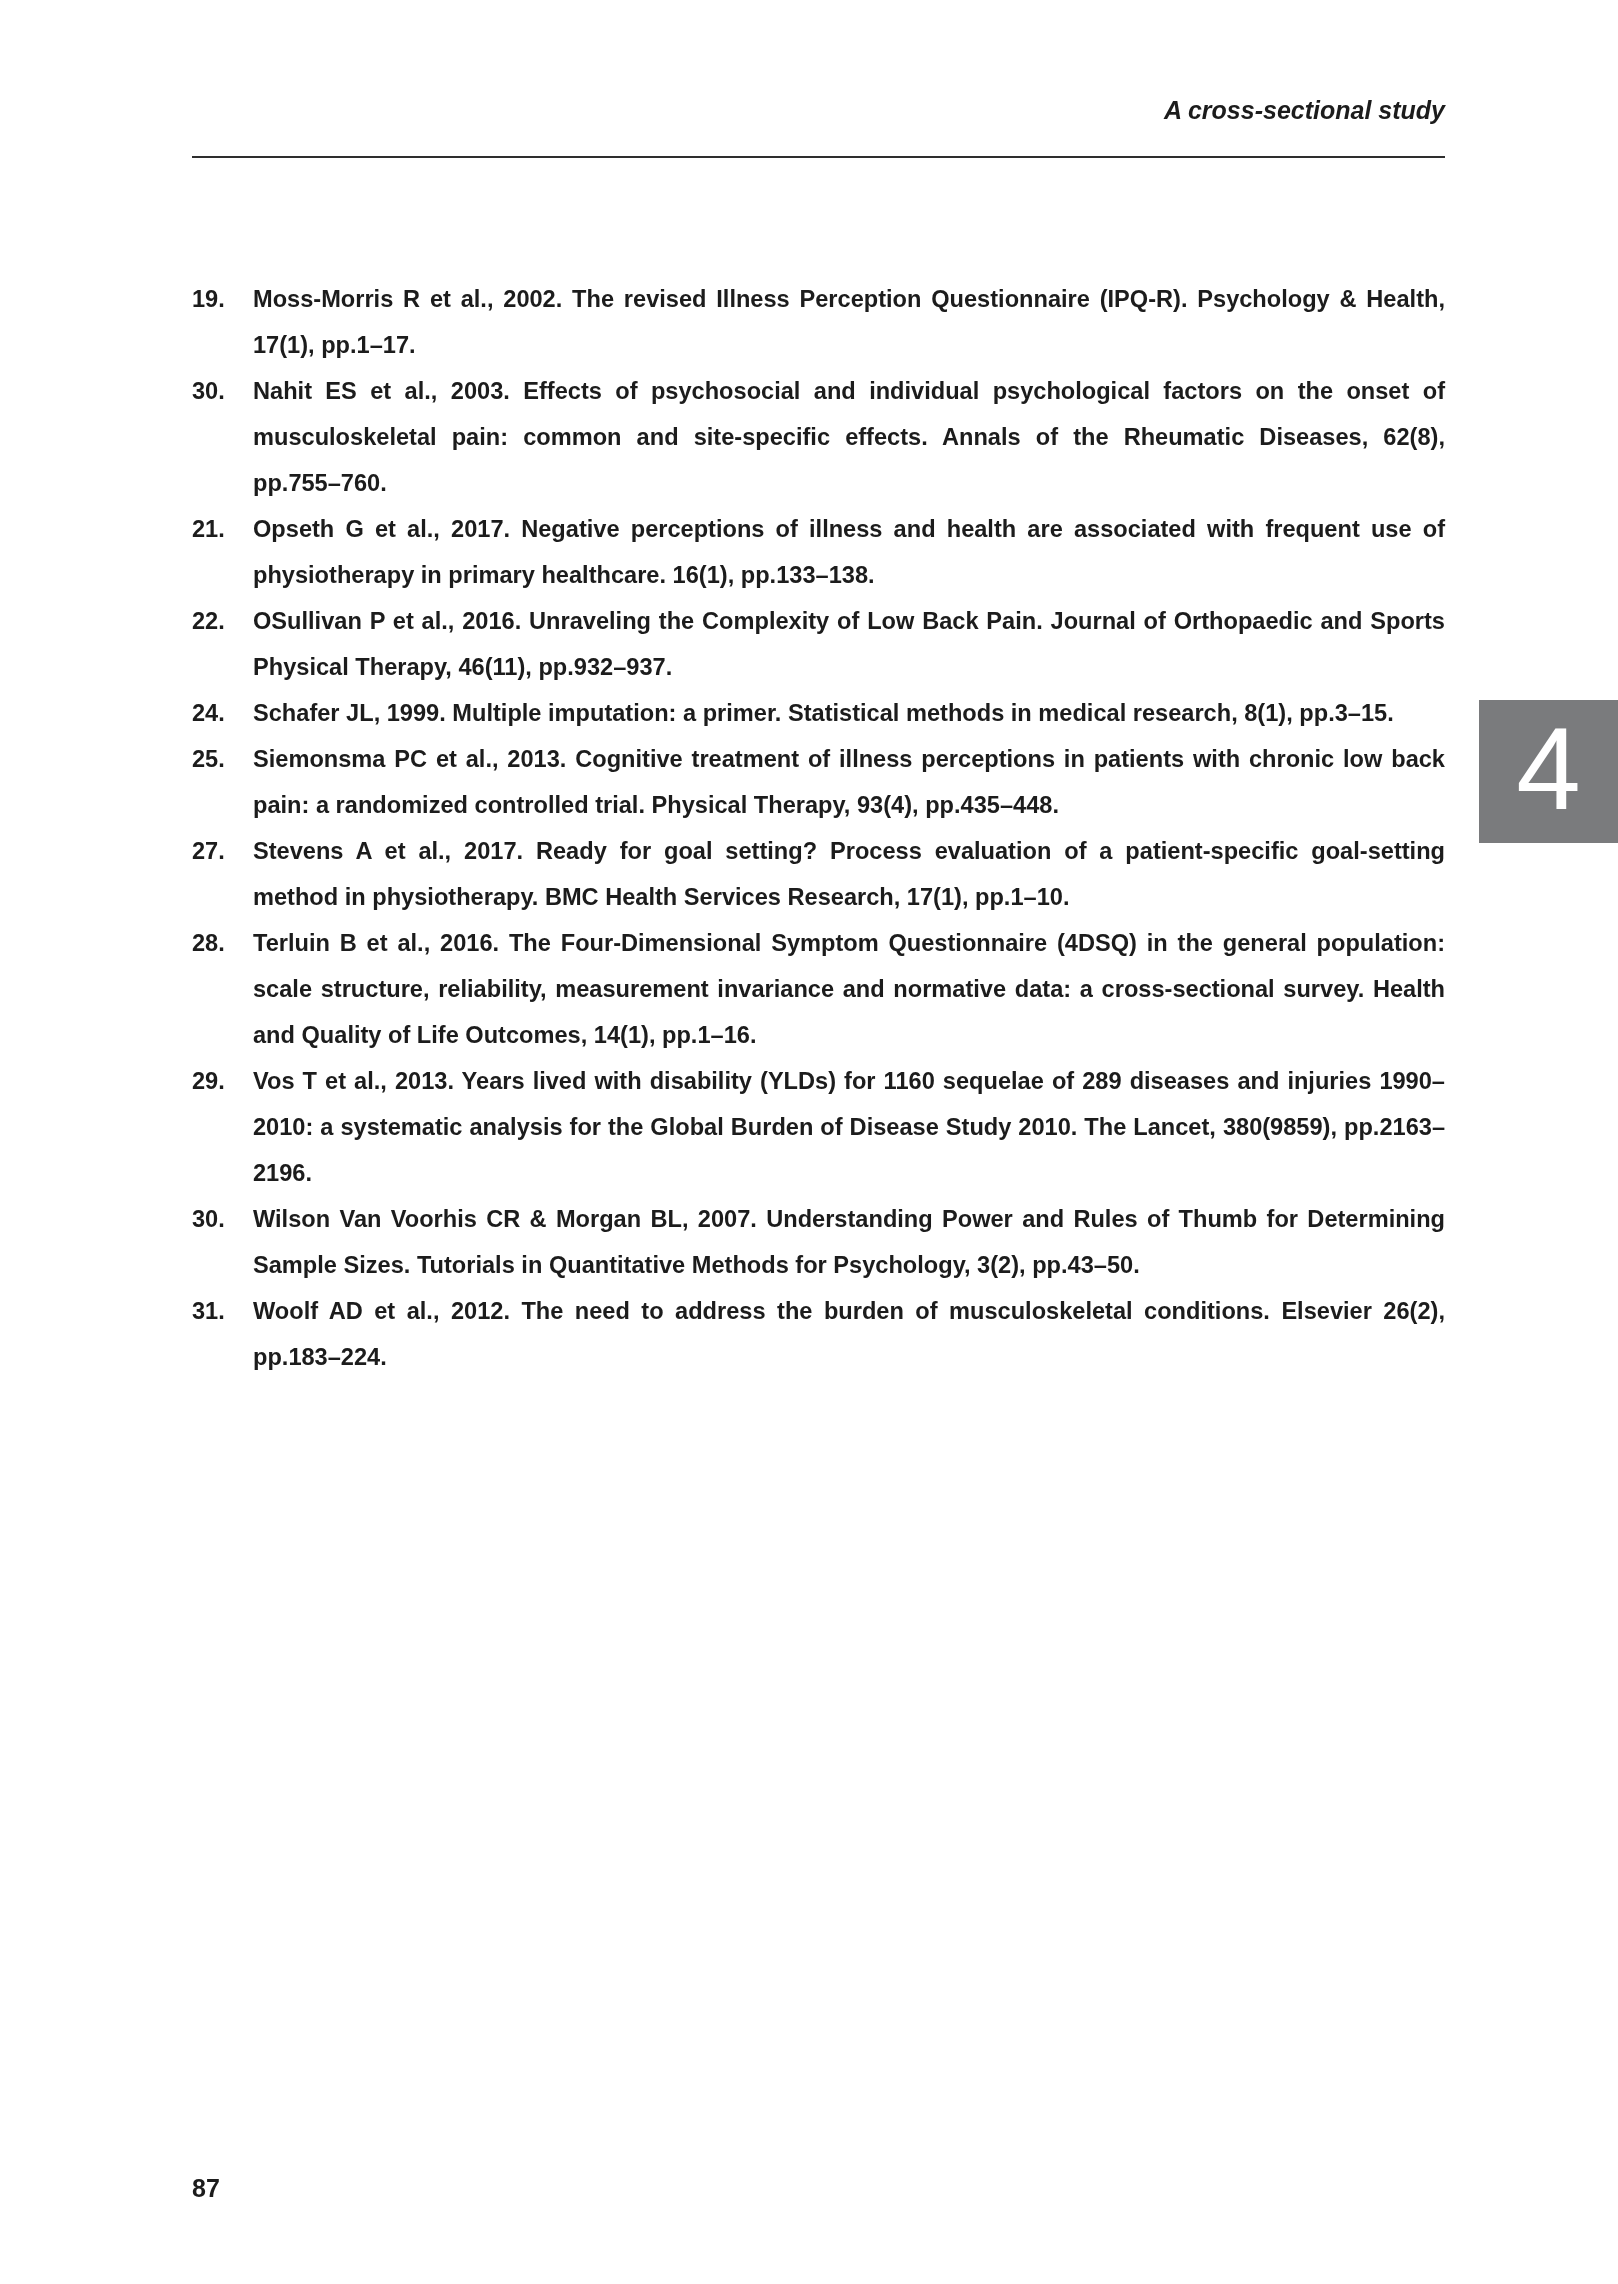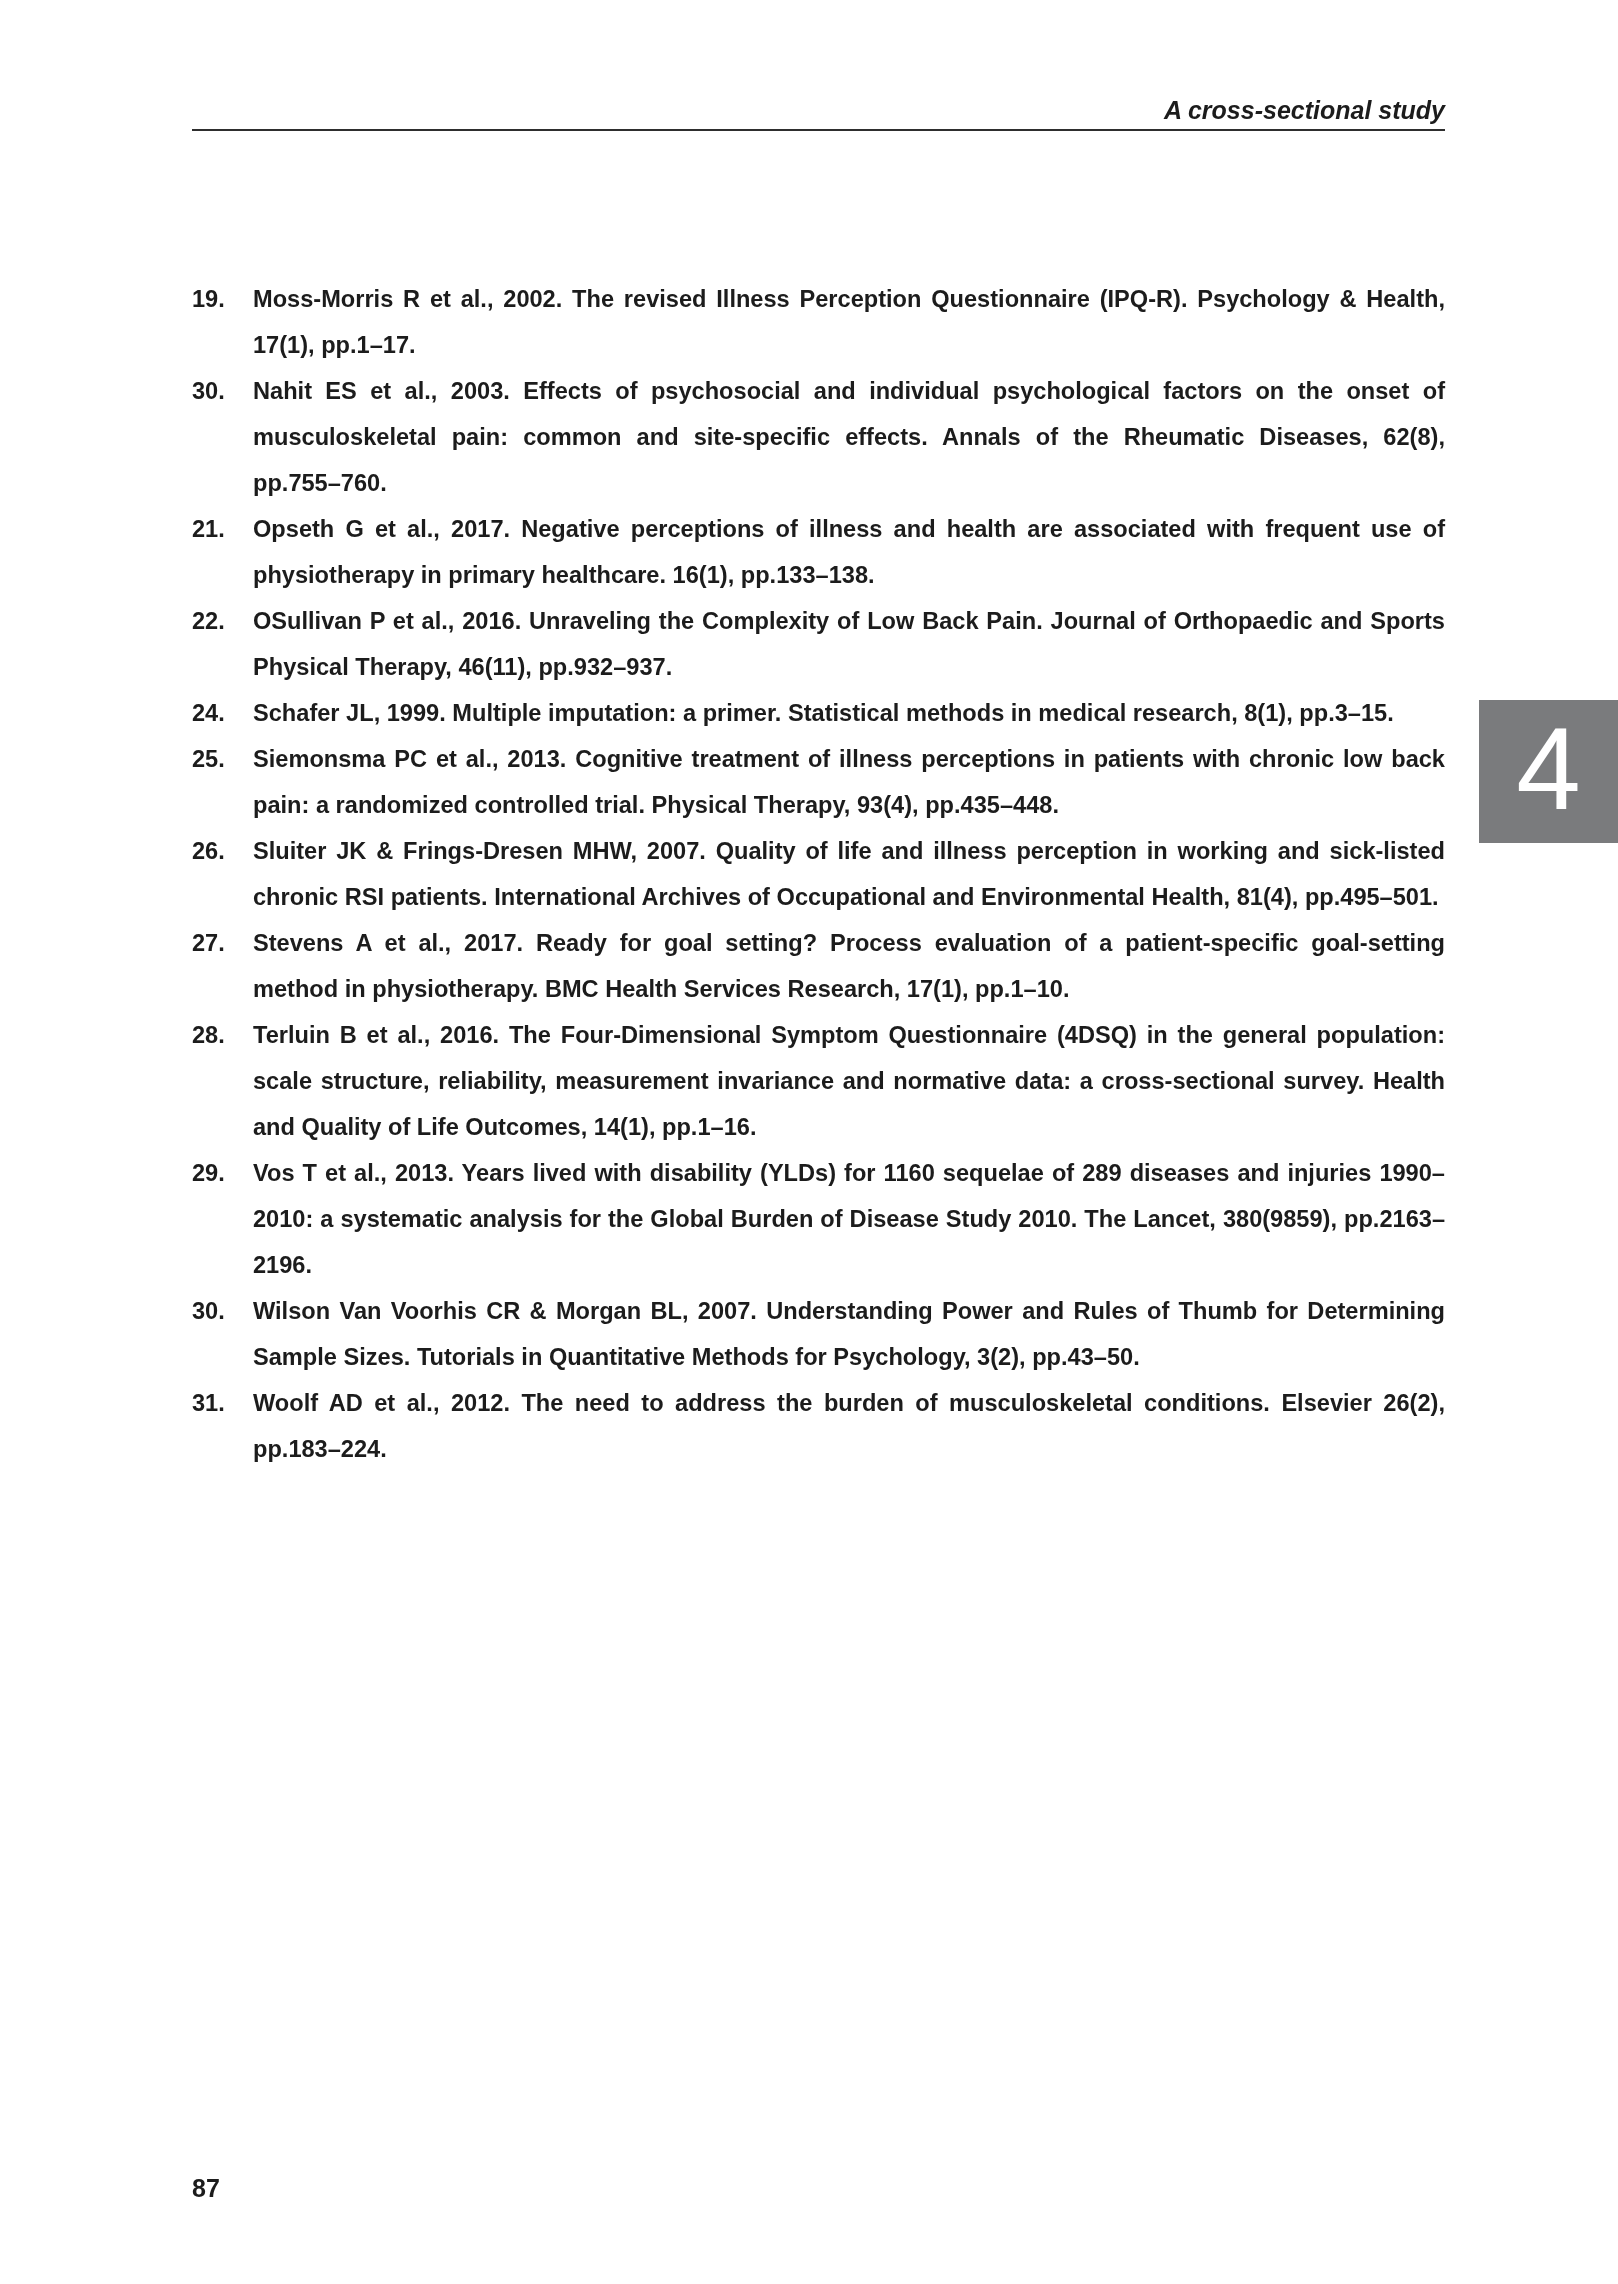--- a/index.html
+++ b/index.html
@@ -13,21 +13,21 @@
     color: #1c1c1c;
     overflow: hidden;
   }
   .page-header {
     position: absolute;
     top: 96px;
     left: 192px;
     right: 173px;
     text-align: right;
     border-bottom: 2.3px solid #2e2e2e;
-    padding-bottom: 4px;
+    padding-bottom: 31px;
   }
   .header-title {
     font-style: italic;
     font-weight: bold;
     font-size: 25px;
     color: #1c1c1c;
   }
   .references {
     position: absolute;
     top: 276px;
@@ -113,24 +113,20 @@
     <div class="ref-item">
       <span class="ref-num">24.</span>
       <span class="ref-text">Schafer JL, 1999. Multiple imputation: a primer. Statistical methods in medical research, 8(1), pp.3–15.</span>
     </div>
 
     <div class="ref-item">
       <span class="ref-num">25.</span>
       <span class="ref-text">Siemonsma PC et al., 2013. Cognitive treatment of illness perceptions in patients with chronic low back pain: a randomized controlled trial. Physical Therapy, 93(4), pp.435–448.</span>
     </div>
 
-    <div class="ref-item">
-      <span class="ref-num">26.</span>
-      <span class="ref-text">Sluiter JK &amp; Frings-Dresen MHW, 2007. Quality of life and illness perception in working and sick-listed chronic RSI patients. International Archives of Occupational and Environmental Health, 81(4), pp.495–501.</span>
-    </div>
 
     <div class="ref-item">
       <span class="ref-num">27.</span>
       <span class="ref-text">Stevens A et al., 2017. Ready for goal setting? Process evaluation of a patient-specific goal-setting method in physiotherapy. BMC Health Services Research, 17(1), pp.1–10.</span>
     </div>
 
     <div class="ref-item">
       <span class="ref-num">28.</span>
       <span class="ref-text">Terluin B et al., 2016. The Four-Dimensional Symptom Questionnaire (4DSQ) in the general population: scale structure, reliability, measurement invariance and normative data: a cross-sectional survey. Health and Quality of Life Outcomes, 14(1), pp.1–16.</span>
     </div>

